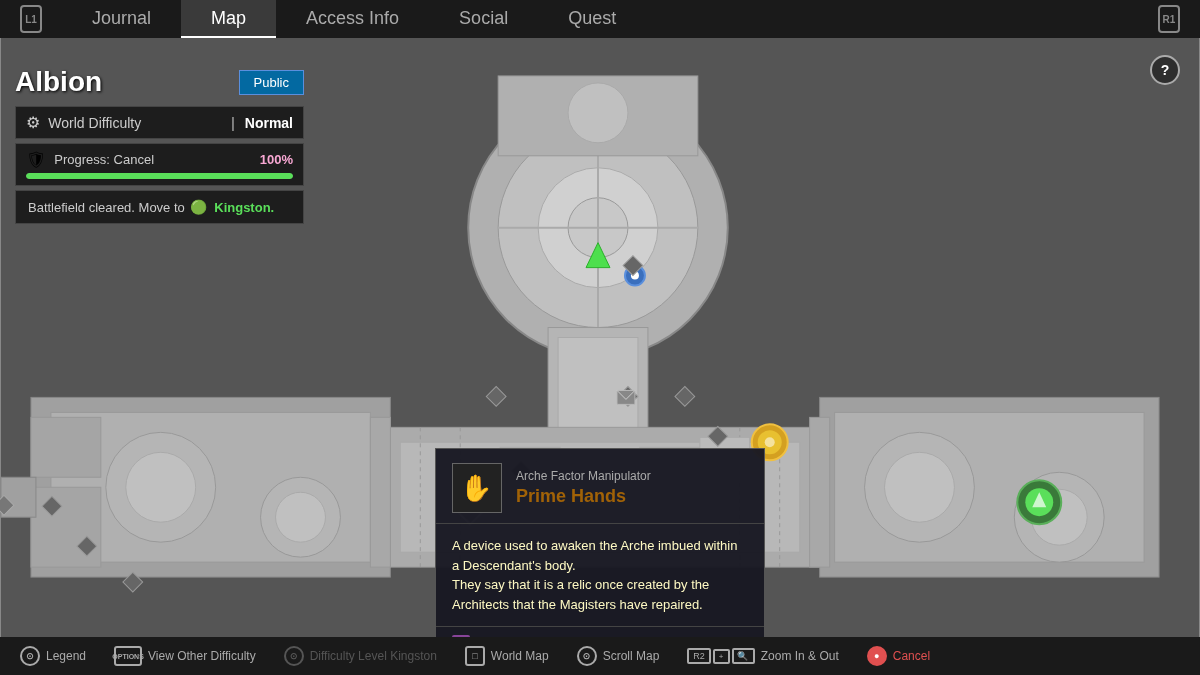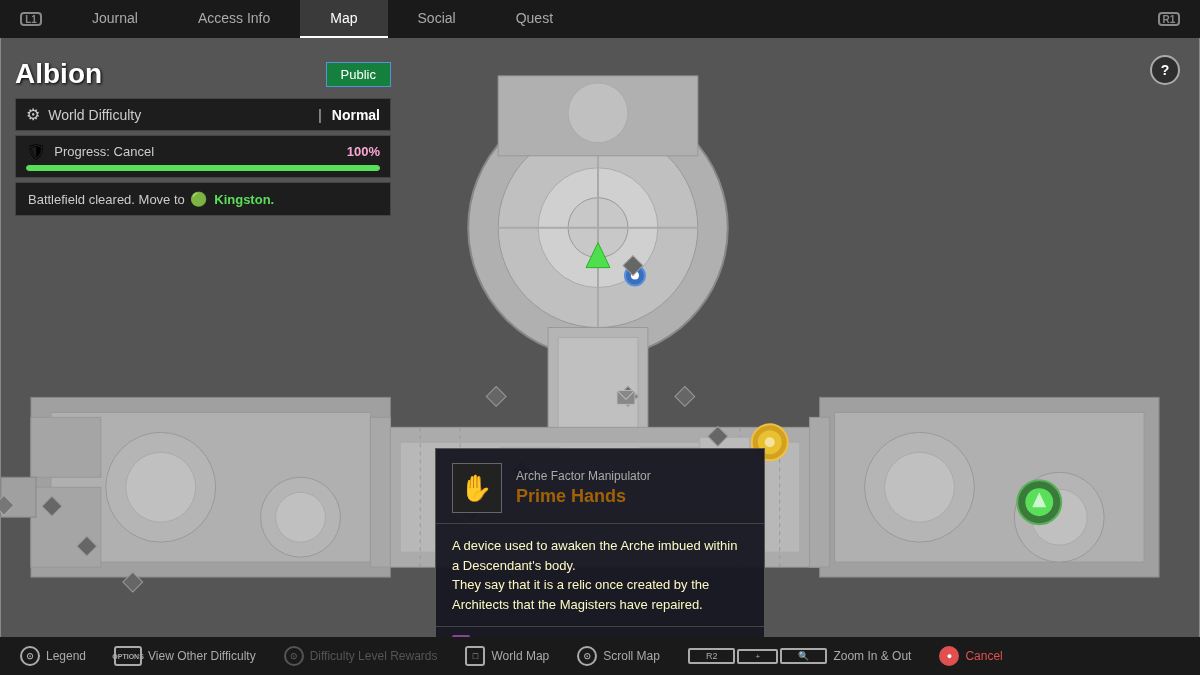--- a/index.html
+++ b/index.html
@@ -21,21 +21,21 @@
       display: flex;
       align-items: stretch;
       z-index: 100;
     }
     .nav-item {
       display: flex;
       align-items: center;
       justify-content: center;
       padding: 0 30px;
       color: #aaa;
-      font-size: 14px;
+      font-size: 18px;
       cursor: pointer;
       border-bottom: 2px solid transparent;
       text-decoration: none;
     }
     .nav-item.active {
       color: #fff;
       background: #3a3a3a;
       border-bottom: 2px solid #fff;
     }
     .nav-l1, .nav-r1 {
@@ -44,21 +44,21 @@
       justify-content: center;
       padding: 0 20px;
       color: #888;
       font-size: 12px;
     }
     .nav-spacer { flex: 1; }
     .controller-btn {
       display: inline-flex;
       align-items: center;
       justify-content: center;
-      width: 22px; height: 14px;
+      width: 22px; height: 28px;
       border: 2px solid #888;
       border-radius: 4px;
       color: #888;
       font-size: 10px;
       font-weight: bold;
     }
 
     
     .map-area {
       position: absolute;
@@ -70,39 +70,39 @@
     
     .map-svg {
       position: absolute;
       top: 0; left: 0;
       width: 100%; height: 100%;
     }
 
     
     .left-panel {
       position: absolute;
-      top: 58px;
+      top: 66px;
       left: 15px;
-      width: 376px;
+      width: 289px;
       z-index: 50;
     }
     .location-header {
       display: flex;
       align-items: center;
       justify-content: space-between;
       margin-bottom: 8px;
     }
     .location-title {
       color: #fff;
       font-size: 28px;
       font-weight: bold;
       text-shadow: 1px 1px 3px #000;
     }
     .public-badge {
-      background: #15803d;
+      background: #0369a1;
       color: #fff;
       font-size: 13px;
       padding: 4px 14px;
       border: 1px solid #5a8fdd;
       cursor: pointer;
     }
 
     .info-box {
       background: rgba(20,20,20,0.85);
       border: 1px solid #444;
@@ -292,21 +292,21 @@
       align-items: center;
       justify-content: center;
       font-size: 9px;
       border-radius: 3px;
     }
     .btn-r2 {
       display: flex; align-items: center; gap: 2px;
     }
     .btn-r2 span {
       border: 2px solid currentColor;
-      padding: 1px 16px;
+      padding: 1px 4px;
       font-size: 9px;
       border-radius: 2px;
     }
     .cancel-btn { color: #e05050; }
     .btn-red {
       width: 20px; height: 20px;
       border-radius: 50%;
       background: #e05050;
       border: 2px solid #e05050;
       display: flex;
@@ -322,25 +322,25 @@
 
 <nav class="top-nav">
   <div class="nav-l1">
     <div class="controller-btn">
       <span>L1</span>
     </div>
   </div>
   <div class="nav-item">
     <span>Journal</span>
   </div>
+  <div class="nav-item active">
+    <span>Map</span>
+  </div>
   <div class="nav-item">
     <span>Access Info</span>
-  </div>
-  <div class="nav-item active">
-    <span>Map</span>
   </div>
   <div class="nav-item">
     <span>Social</span>
   </div>
   <div class="nav-item">
     <span>Quest</span>
   </div>
   <div class="nav-spacer"></div>
   <div class="nav-r1">
     <div class="controller-btn">
@@ -515,21 +515,21 @@
   <div class="bottom-item">
     <div class="btn-circle">⊙</div>
     <span>Legend</span>
   </div>
   <div class="bottom-item">
     <div class="btn-circle options" style="font-size:7px;">OPTIONS</div>
     <span>View Other Difficulty</span>
   </div>
   <div class="bottom-item disabled">
     <div class="btn-circle">⊙</div>
-    <span>Difficulty Level Rewards</span>
+    <span>Difficulty Level Kingston</span>
   </div>
   <div class="bottom-item">
     <div class="btn-square">□</div>
     <span>World Map</span>
   </div>
   <div class="bottom-item">
     <div class="btn-circle">⊙</div>
     <span>Scroll Map</span>
   </div>
   <div class="bottom-item">

